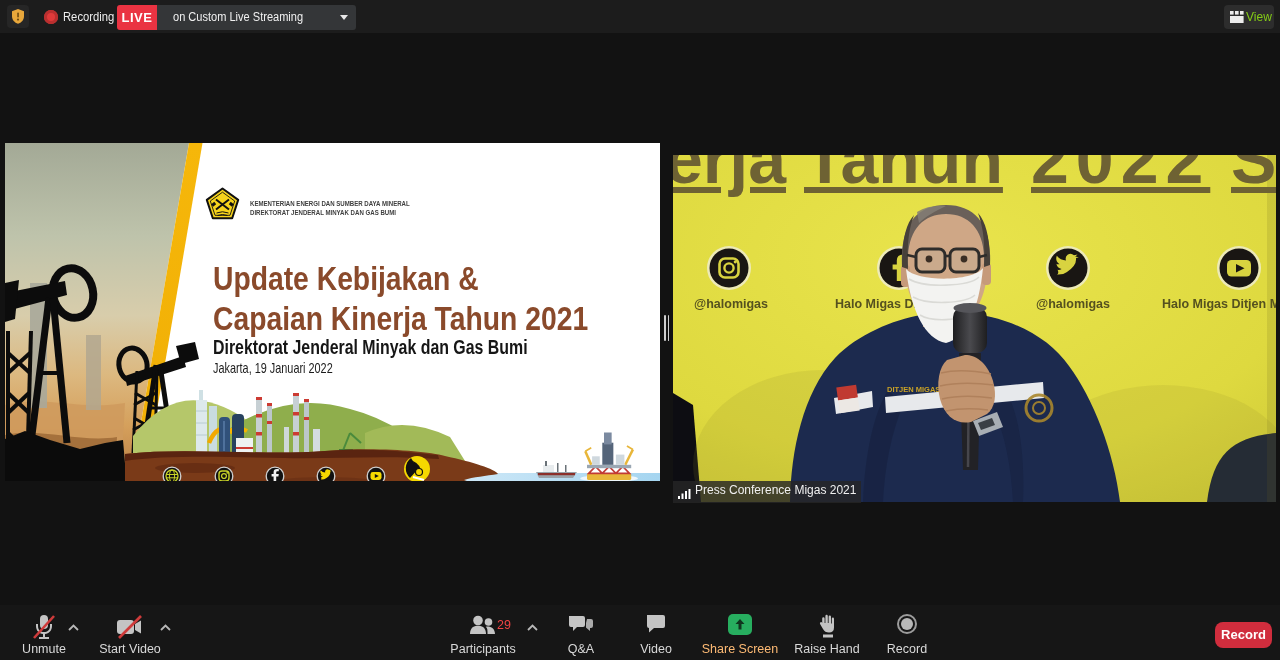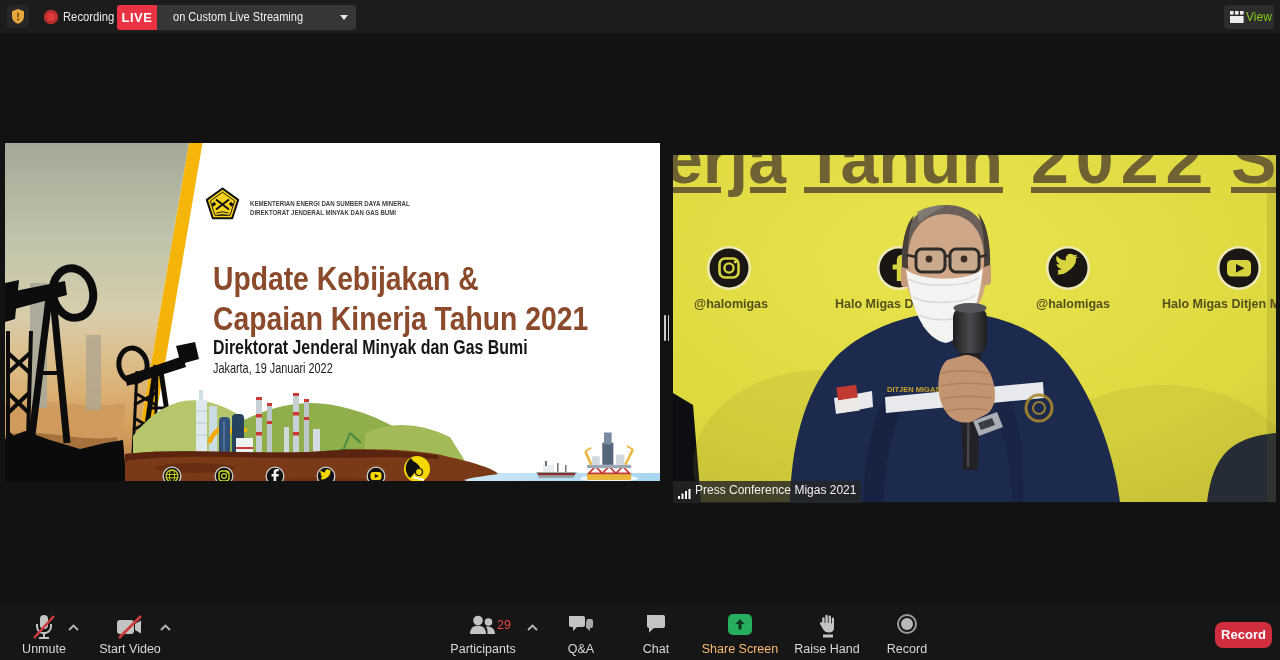--- a/index.html
+++ b/index.html
@@ -459,21 +459,21 @@
           <path d="M2,3 L16,3 Q18,3 18,5 L18,12 Q18,14 16,14 L10,14 L6,18 L6,14 L4,14 Q2,14 2,12 Z"></path>
           <path d="M20,6 L24,6 Q26,6 26,8 L26,13 Q26,15 24,15 L23,15 L23,18 L19.5,15 Q19,15 19,14.6 L19,10" opacity=".85"></path>
         </g>
       </svg>
       <div class="tlabel">Q&amp;A</div>
     </div>
     <div class="titem" style="left:656px; width:0;">
       <svg class="ticon" width="24" height="24" viewBox="0 0 24 24">
         <path d="M3,2 L19,2 Q21,2 21,4 L21,13 Q21,15 19,15 L10,15 L5,19.5 L5,15 L5,15 Q3,15 3,13 Z" fill="#c4c4c4"></path>
       </svg>
-      <div class="tlabel">Chat</div>
+      <div class="tlabel">Video</div>
     </div>
     <div class="titem" style="left:740px; width:0;">
       <svg class="ticon" width="26" height="24" viewBox="0 0 26 24">
         <rect x="1" y="1" width="24" height="21" rx="5" fill="#27ae5f"></rect>
         <path d="M13,6 L17.5,11 L14.5,11 L14.5,16.5 L11.5,16.5 L11.5,11 L8.5,11 Z" fill="#10361f"></path>
       </svg>
       <div class="tlabel green">Share Screen</div>
     </div>
     <div class="titem" style="left:827px; width:0;">
       <svg class="ticon" width="22" height="26" viewBox="0 0 22 26">

